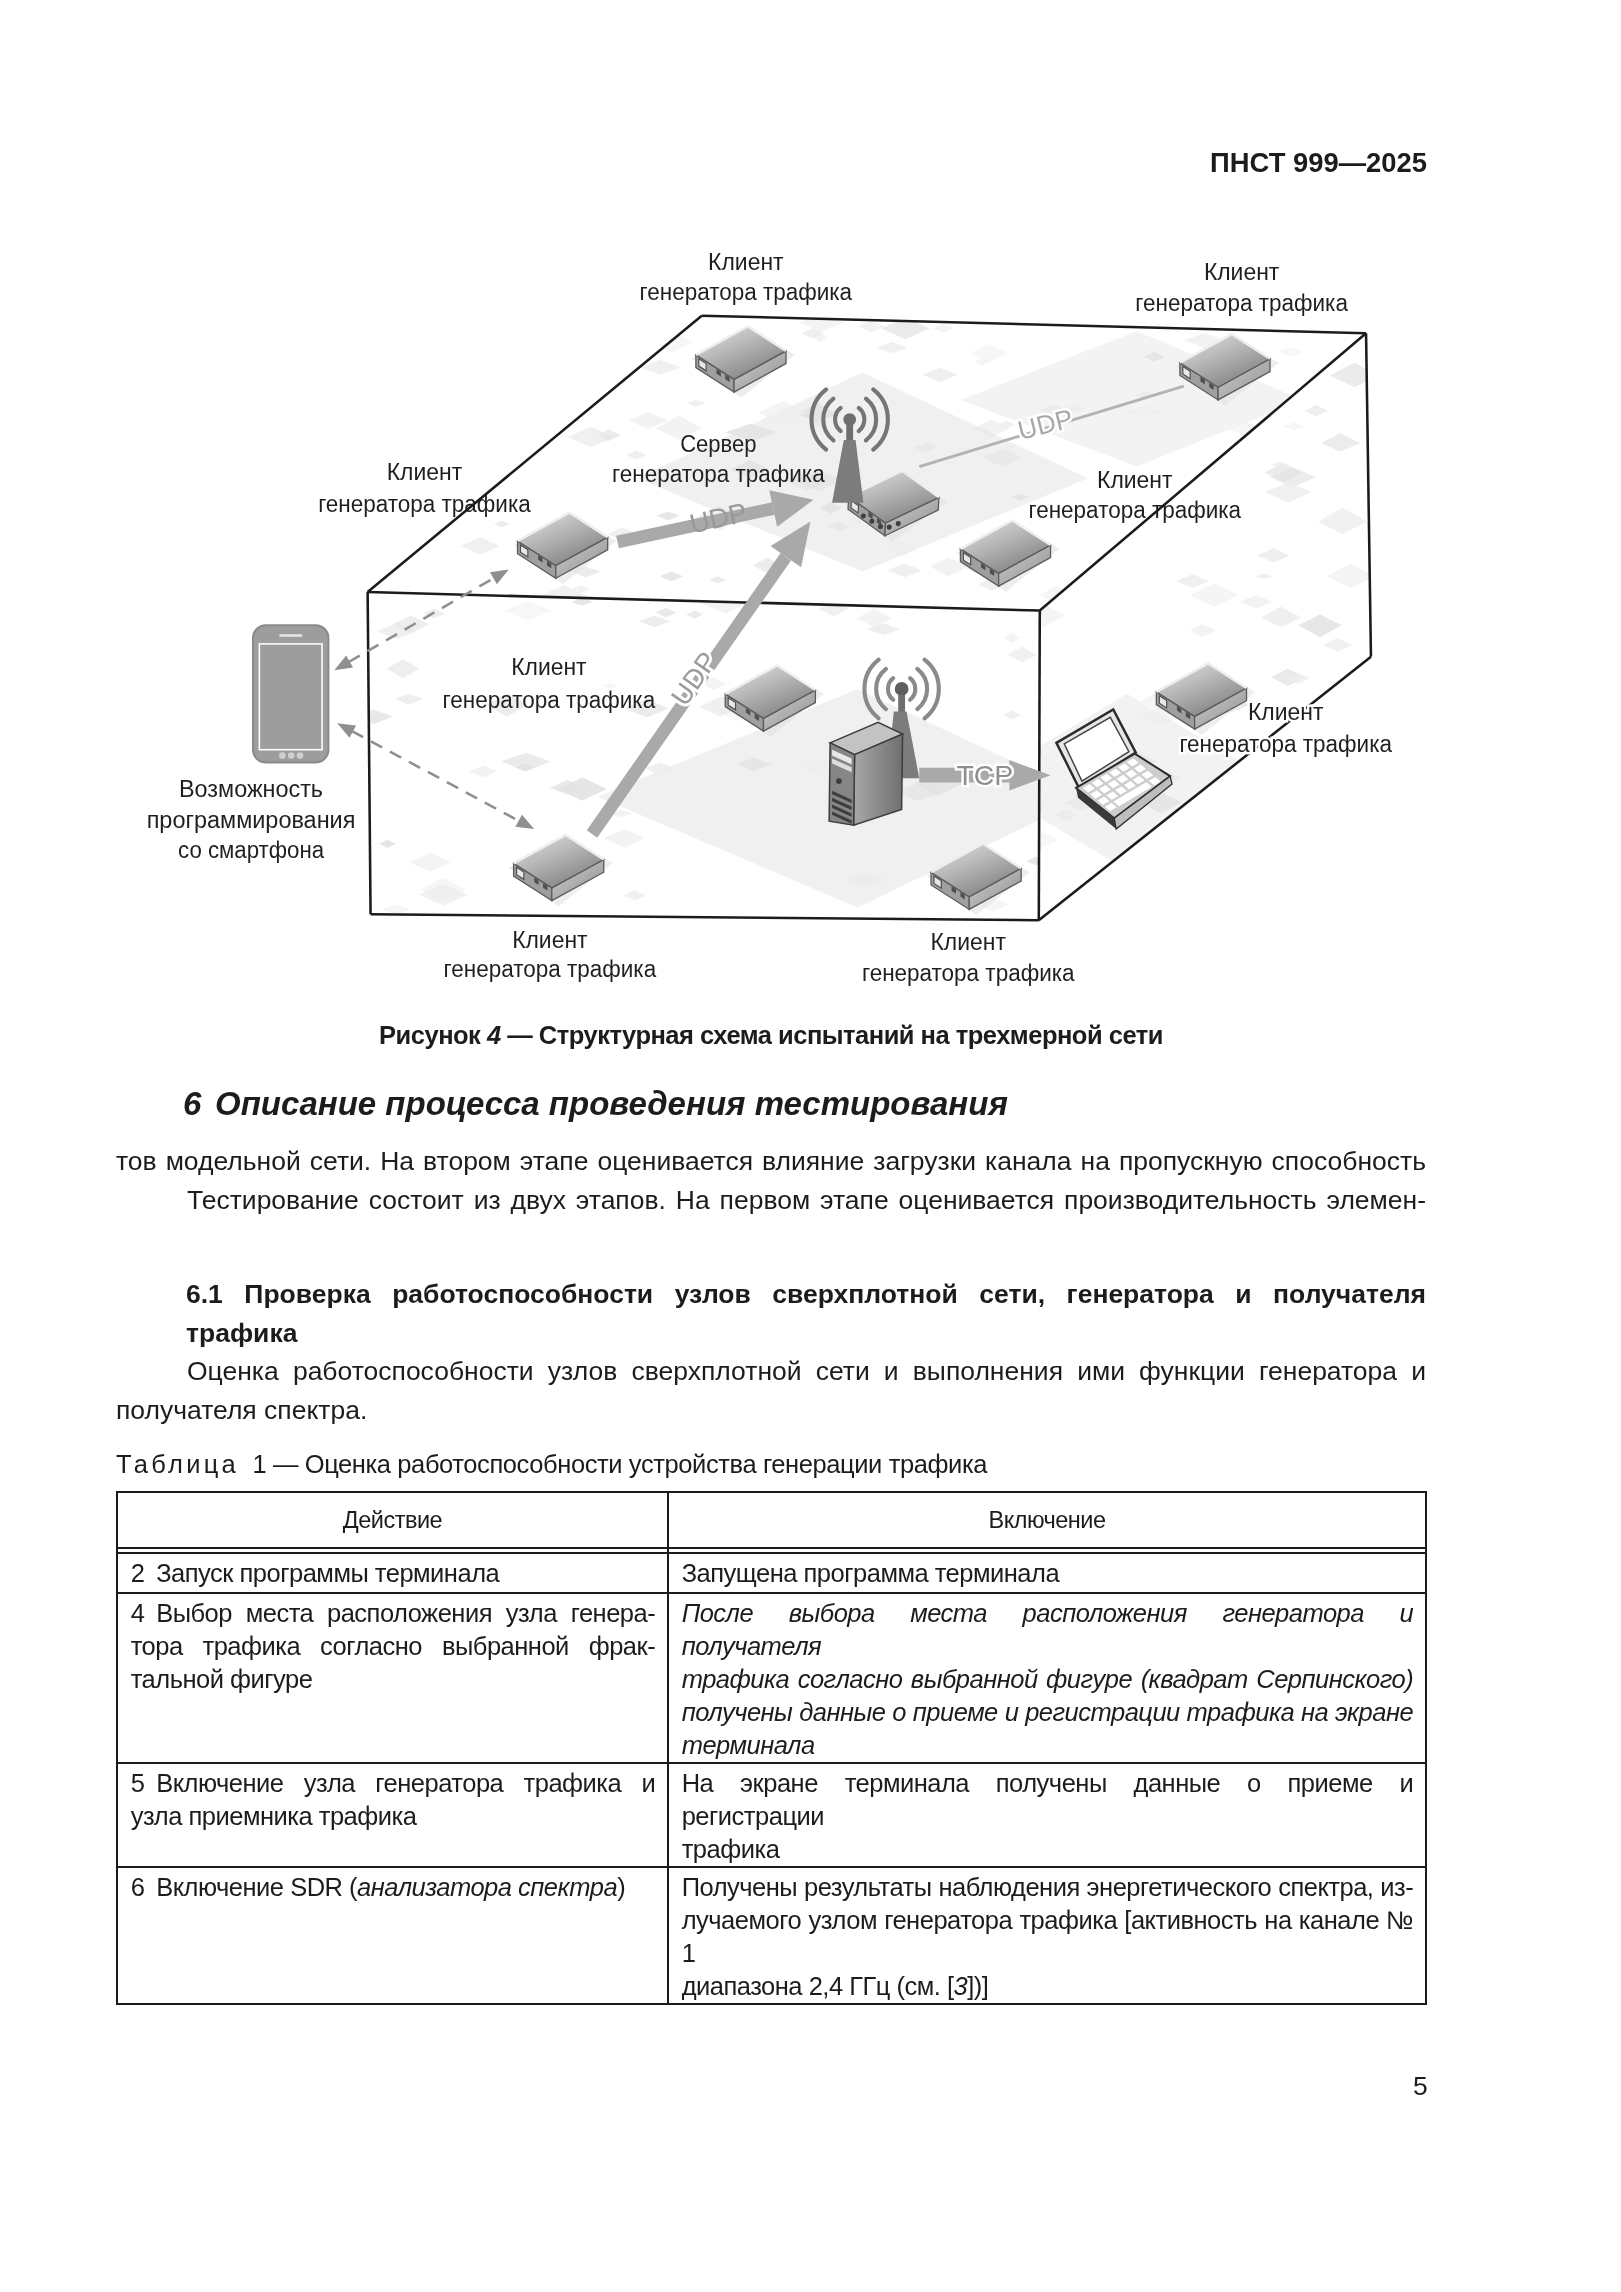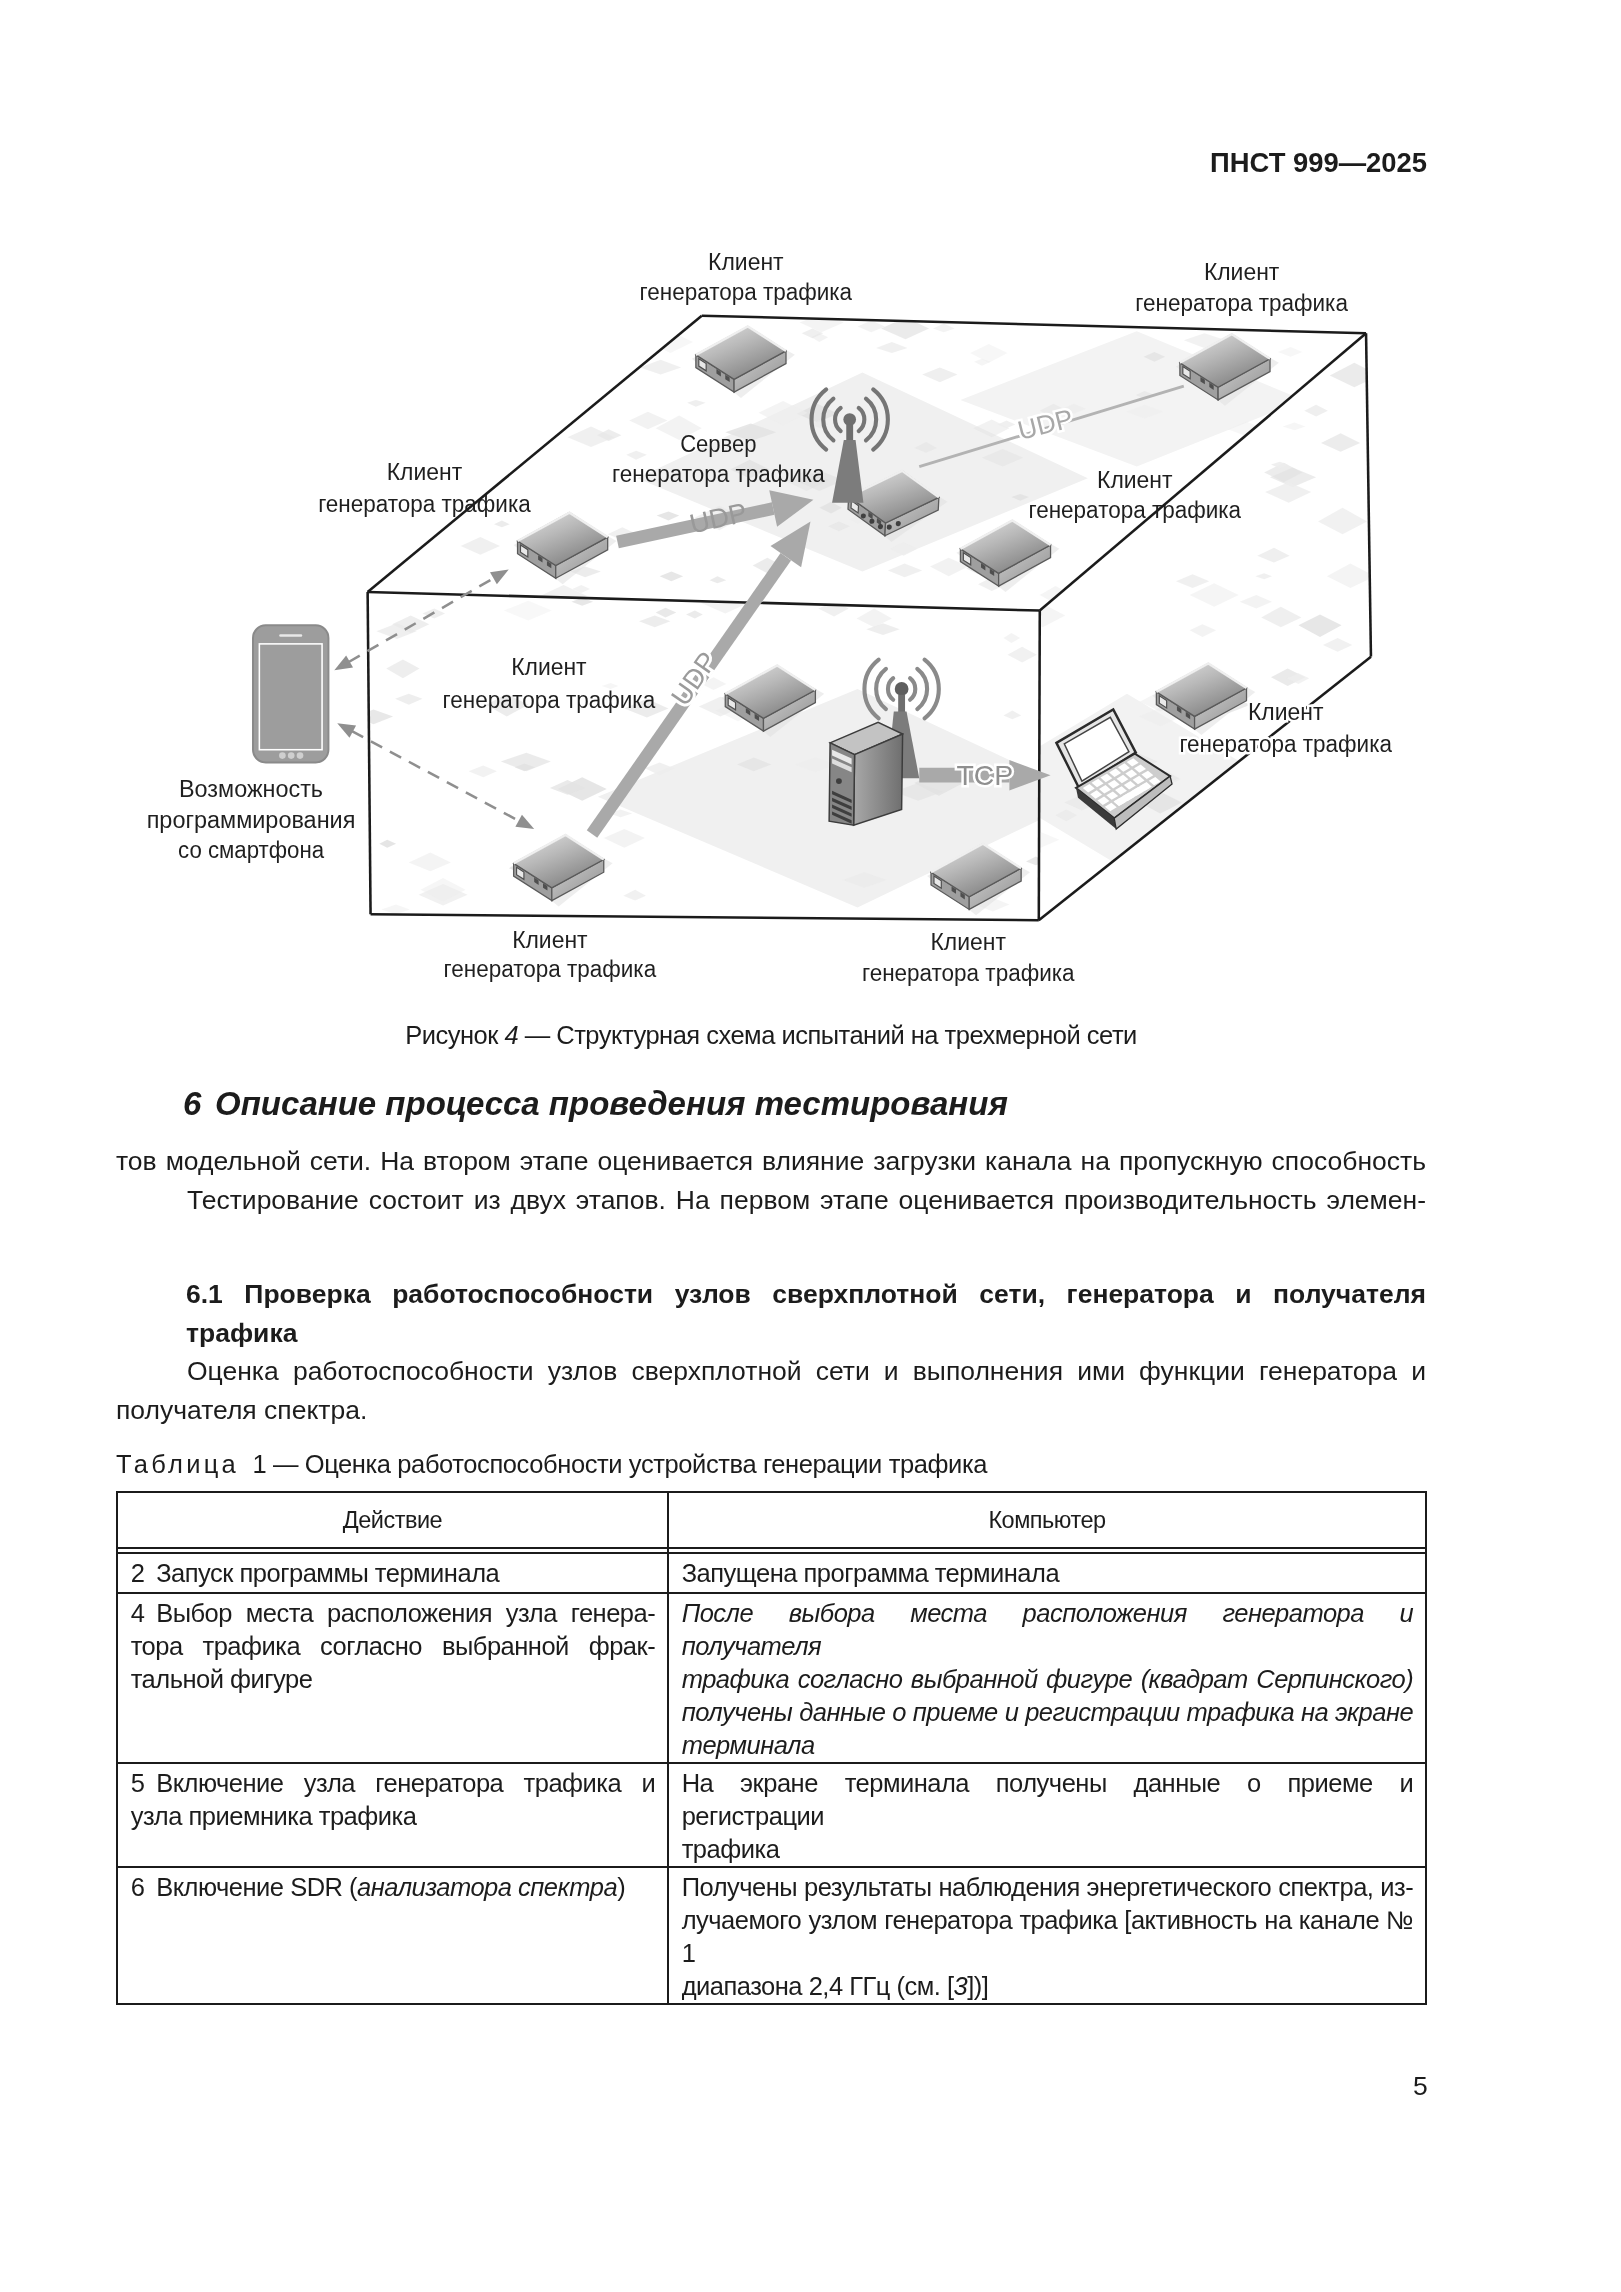--- a/index.html
+++ b/index.html
@@ -1,18 +1,18 @@
 <!DOCTYPE html>
 <html><head><meta charset="utf-8"><style>
 html,body{margin:0;padding:0;background:#fff;}
 body{width:1621px;height:2293px;position:relative;font-family:"Liberation Sans",sans-serif;color:#1c1c1c;overflow:hidden;}
 .abs{position:absolute;}
 .hdr{right:194px;top:147px;font-weight:bold;font-size:27.4px;}
 #diag{left:0;top:8px;}
-.cap{left:116px;top:1021px;width:1310px;text-align:center;font-size:25.5px;letter-spacing:-0.5px;}
+.cap{left:116px;top:1021px;width:1310px;text-align:center;font-size:25.5px;letter-spacing:-0.5px;font-weight:bold;}
 .h6{left:183px;top:1085px;font-size:33px;font-weight:bold;font-style:italic;}
 .h6 .num{margin-right:13.7px;}
 .p{font-size:26.5px;line-height:39px;}
 .p1{left:116px;top:1142px;width:1310px;}
 .j{text-align:justify;text-align-last:justify;}
 .ind{padding-left:71px;}
 .h61{left:186px;top:1275px;width:1240px;font-weight:bold;}
 .p2{left:116px;top:1352px;width:1310px;}
 .tlab{left:116px;top:1450px;font-size:25.5px;letter-spacing:-0.4px;}
 .tlab .sp{letter-spacing:3.3px;}
@@ -369,21 +369,21 @@
 </div>
 <div class="abs p p2">
 <div class="j ind">Оценка работоспособности узлов сверхплотной сети и выполнения ими функции генератора и</div>
 <div>получателя спектра.</div>
 </div>
 <div class="abs tlab"><span class="sp">Таблица</span>&nbsp;&nbsp;1 — Оценка работоспособности устройства генерации трафика</div>
 <table>
 <tbody>
       <tr style="height:40px">
         <th class="c1">Действие</th>
-        <th>Компьютер</th>
+        <th>Включение</th>
       </tr>
 <tr class="sp">
         <td></td>
         <td></td>
       </tr>
 <tr style="height:40px">
         <td class="c1"><span class="num2">2</span>Запуск программы терминала</td>
         <td>Запущена программа терминала</td>
       </tr>
 <tr style="height:133px">

